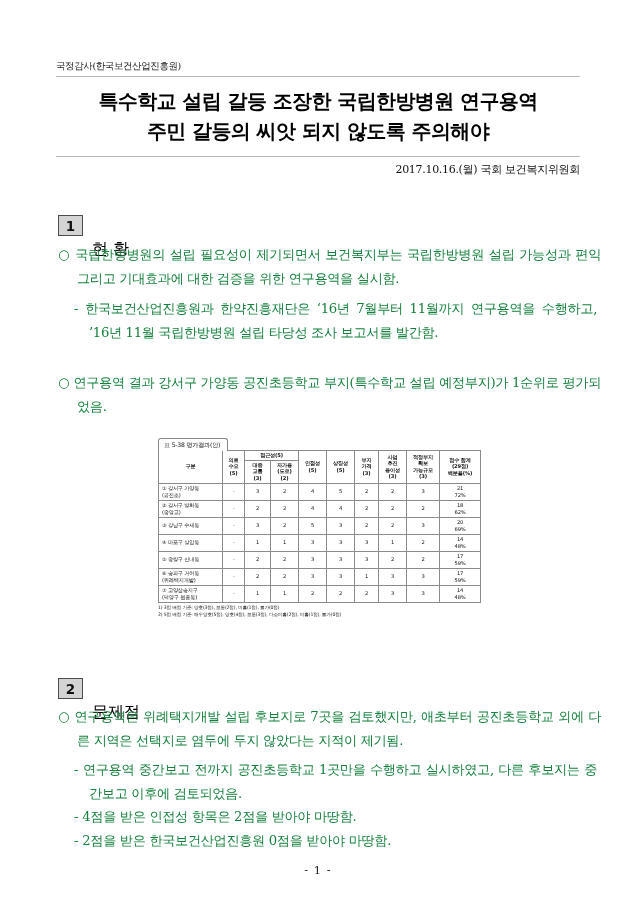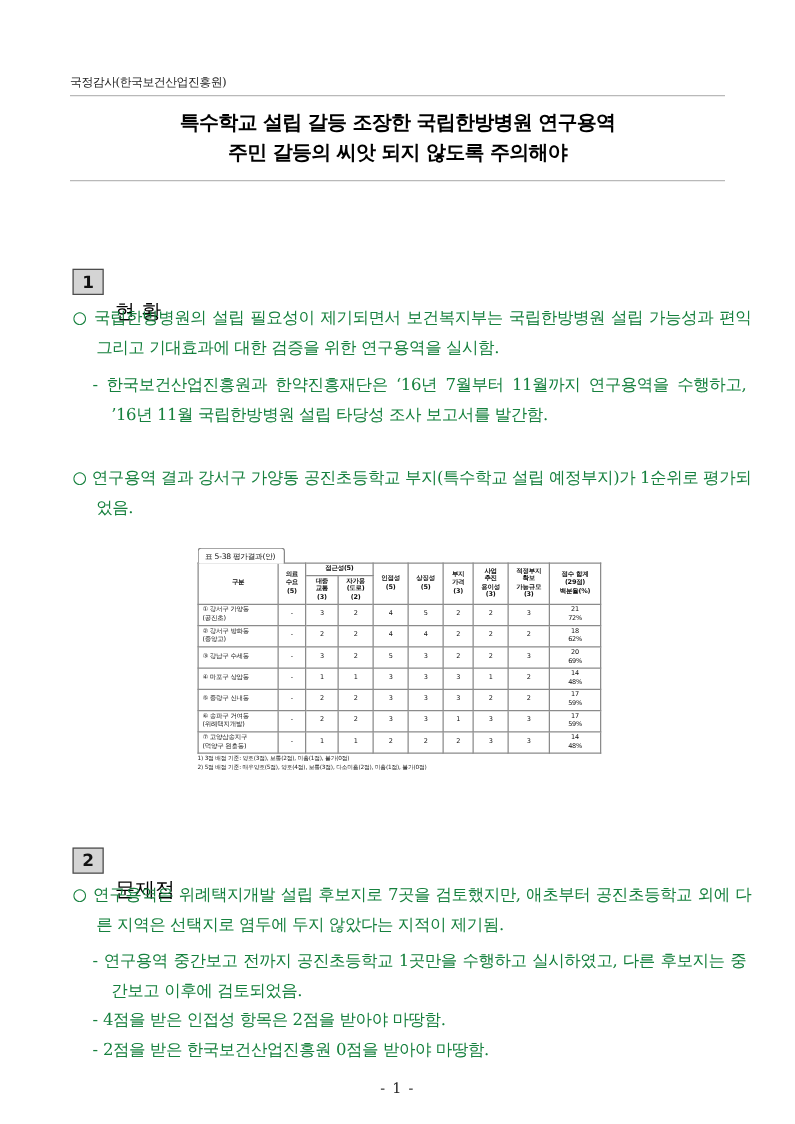--- a/index.html
+++ b/index.html
@@ -42,21 +42,21 @@
 
   
   .titleblock {
     position: absolute;
     left: 56px;
     top: 86px;
     width: 524px;
     text-align: center;
   }
   .title-line {
-    font-size: 16px;
+    font-size: 20px;
     font-weight: bold;
     letter-spacing: -0.6px;
     line-height: 1.52;
     color: #000;
   }
   .title-rule {
     margin-top: 9px;
     border-bottom: 1px solid #b9b9b9;
     width: 524px;
   }
@@ -207,20 +207,21 @@
 
   <div class="runhead">
     <div class="runhead-text">국정감사(한국보건산업진흥원)</div>
     <div class="runhead-rule"></div>
   </div>
 
   <div class="titleblock">
     <div class="title-line">특수학교 설립 갈등 조장한 국립한방병원 연구용역</div>
     <div class="title-line">주민 갈등의 씨앗 되지 않도록 주의해야</div>
     <div class="title-rule"></div>
+    <div class="dateline">2017.10.16.(월) 국회 보건복지위원회</div>
   </div>
 
   <div class="section" style="top:191px;">
     <div class="section-num">1</div>
     <div class="section-title">현  황</div>
   </div>
 
   <div class="para p-circle" style="top:243px;">
     <span class="marker">○</span>
     <span>국립한방병원의 설립 필요성이 제기되면서 보건복지부는 국립한방병원 설립 가능성과 편익 그리고 기대효과에 대한 검증을 위한 연구용역을 실시함.</span>

